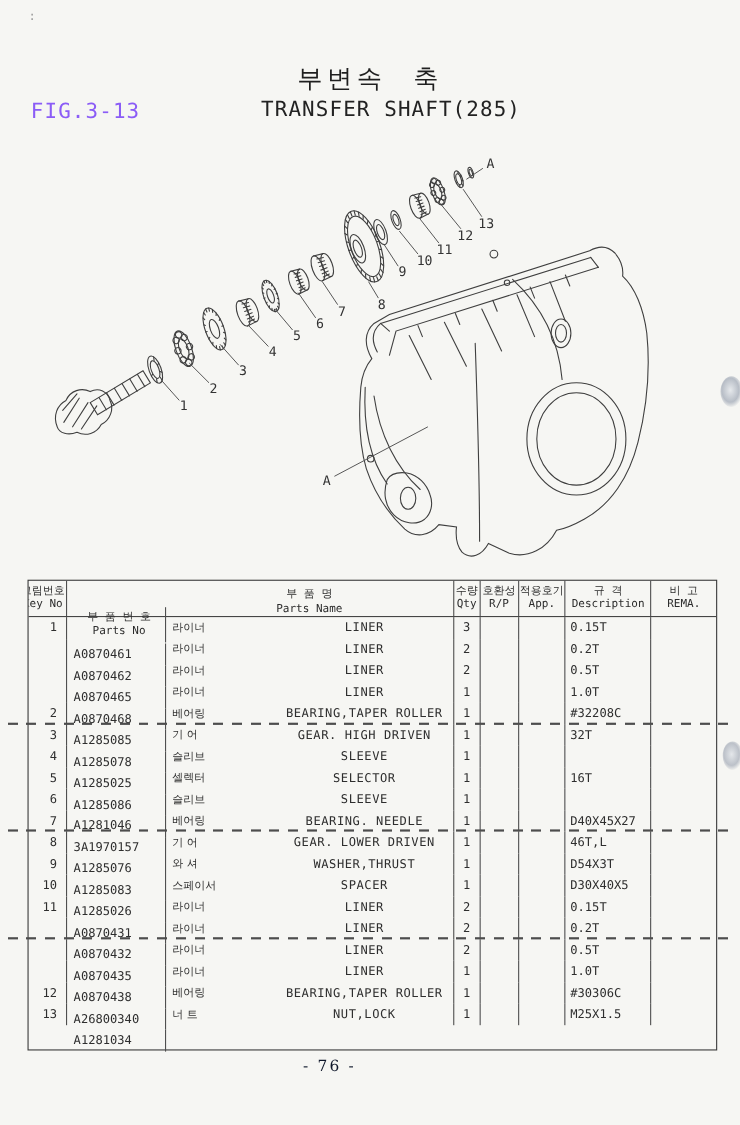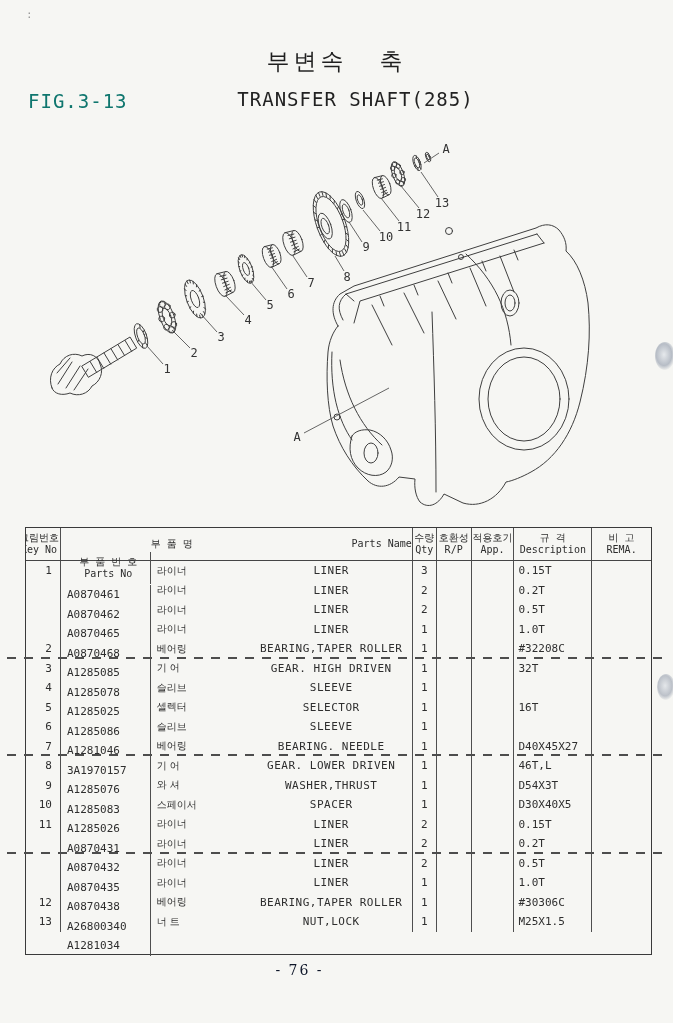--- a/index.html
+++ b/index.html
@@ -1,24 +1,24 @@
 <!DOCTYPE html>
 <html><head>
 <meta charset="utf-8">
 <style>
   html,body{margin:0;padding:0;background:#e9e9e7;}
   .page{position:relative;width:673px;height:1023px;background:#f6f6f3;overflow:hidden;
         font-family:"DejaVu Sans Mono","Liberation Mono",monospace;color:#2e2e2e;}
   
-  .title-kr{position:absolute;top:46px;left:0;right:0;text-align:center;
+  .title-kr{position:absolute;top:56px;left:0;right:0;text-align:center;
             font-size:23px;letter-spacing:4px;word-spacing:14px;color:#1f1f1f;
-            font-family:Liberation Mono, monospace;font-weight:500;}
+            font-family:Liberation Sans, sans-serif;font-weight:500;}
   .title-en{position:absolute;top:88px;left:38px;right:0;text-align:center;
             font-size:19px;letter-spacing:1px;color:#222;}
-  .fig-label{position:absolute;top:90px;left:28px;font-size:19px;letter-spacing:1px;color:#0f766e;}
+  .fig-label{position:absolute;top:90px;left:28px;font-size:19px;letter-spacing:1px;color:#8b5cf6;}
   .page-number{position:absolute;top:962px;left:0;right:74px;text-align:center;
                font-size:14px;letter-spacing:2px;color:#0f172a;
                font-family:"DejaVu Serif","Liberation Serif",serif;}
   
   .diagram-svg{position:absolute;left:0;top:130px;width:673px;height:392px;}
   .diagram-svg *{vector-effect:non-scaling-stroke;}
   text.callout{font-family:"DejaVu Sans Mono","Liberation Mono",monospace;font-size:12px;fill:#333;}
   
   .parts-table{position:absolute;left:25px;top:527px;width:627px;height:428px;
                border:1.5px solid #3a3a3a;box-sizing:border-box;background:transparent;}
@@ -315,21 +315,21 @@
   <div class="parts-table">
     <div class="thead">
       <div class="cell c-key">
         <span>그림번호</span>
         <span>Key No</span>
       </div>
       <div class="cell c-pno">
         <span>부 품 번 호</span>
         <span>Parts No</span>
       </div>
-      <div class="cell c-pname" style="flex-direction:row;justify-content:space-between;align-items:center;">
+      <div class="cell c-pname" style="flex-direction:column;justify-content:flex-end;align-items:center;">
         <span>부  품  명</span>
         <span>Parts Name</span>
       </div>
       <div class="cell c-qty">
         <span>수량</span>
         <span>Qty</span>
       </div>
       <div class="cell c-rp">
         <span>호환성</span>
         <span>R/P</span>

